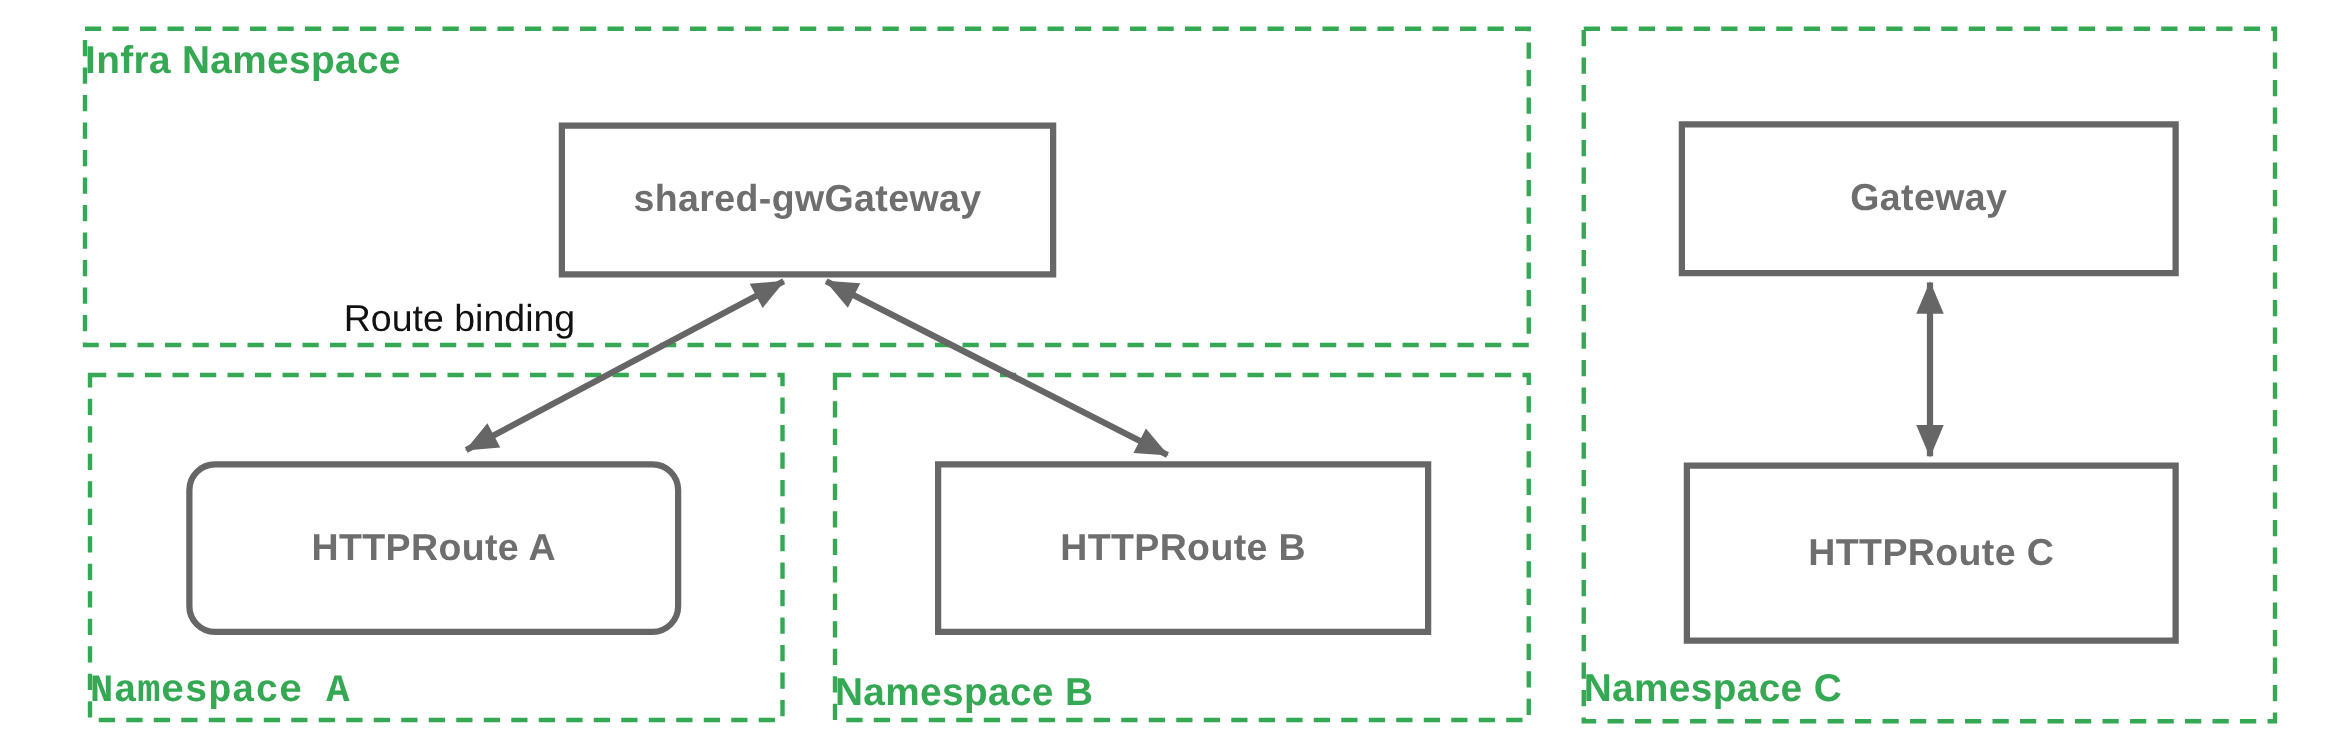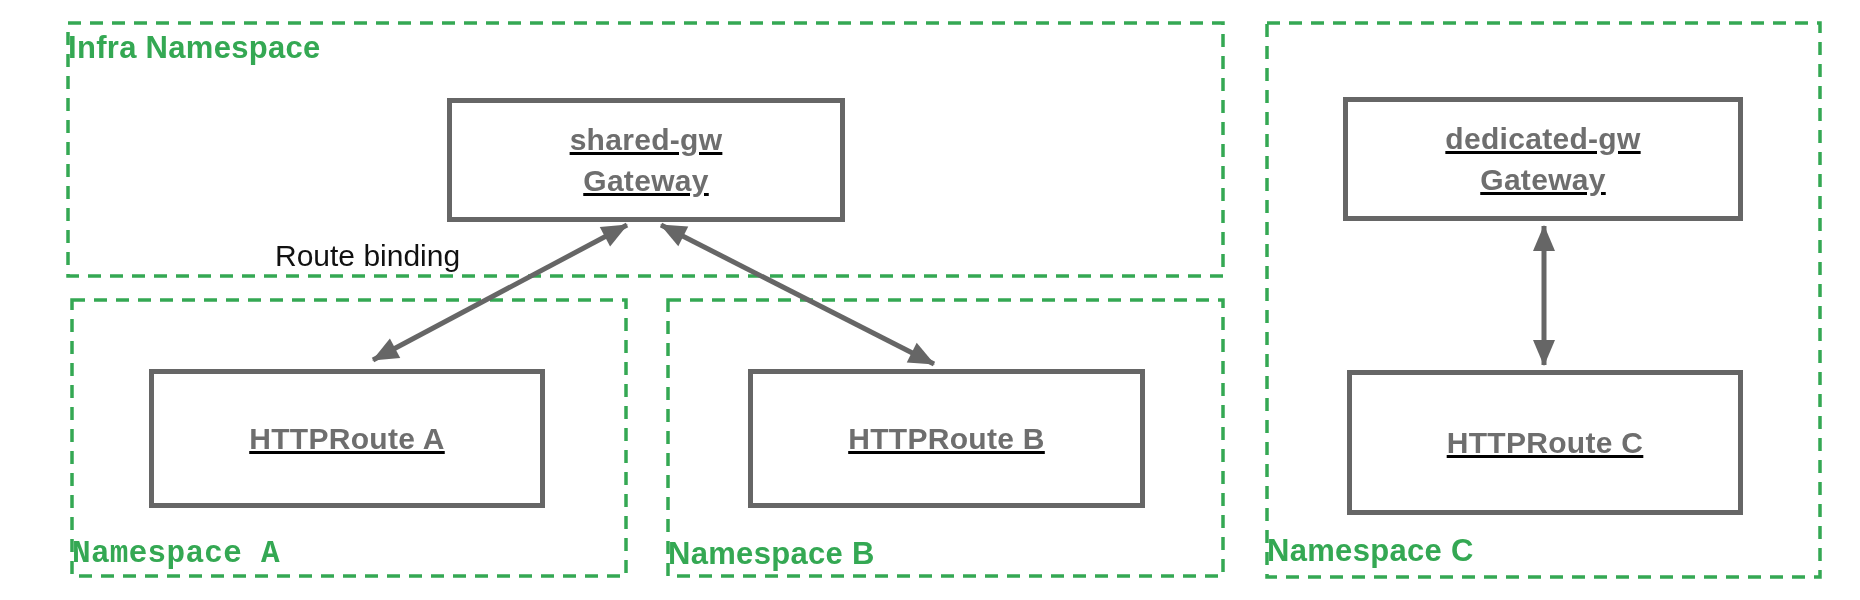--- a/index.html
+++ b/index.html
@@ -43,25 +43,24 @@
     color: var(--green, #34A853);
     letter-spacing: 0.3px;
     white-space: nowrap;
   }
   .node {
     position: absolute;
     box-sizing: border-box;
     border: 5px solid var(--gray, #666666);
     background: #ffffff;
     display: flex;
-    flex-direction: column;
+    flex-direction: row;
     align-items: center;
     justify-content: center;
     text-align: center;
-    text-decoration: underline;
   }
   .node .node-line {
     font-weight: 700;
     font-size: 30px;
     line-height: 1.38;
     color: var(--textgray, #6E6E6E);
     letter-spacing: 0.3px;
     white-space: nowrap;
   }
   .edge-label {
@@ -101,25 +100,24 @@
   <div class="ns-label" style="left:72px; top:536px; width:554px;font-family:Liberation Mono, monospace;">Namespace A</div>
   <div class="ns-label" style="left:1267px; top:533px; width:553px;">Namespace C</div>
   <div class="ns-label" style="left:668px; top:536px; width:555px;">Namespace B</div>
 
   <div class="node" style="left:447px; top:98px; width:398px; height:124px;">
     <div class="node-line">shared-gw</div>
     <div class="node-line">Gateway</div>
   </div>
 
   <div class="node" style="left:1343px; top:97px; width:400px; height:124px;">
-    <div class="node-line">dedicated-gw</div>
     <div class="node-line">Gateway</div>
   </div>
 
-  <div class="node" style="left:149px; top:369px; width:396px; height:139px;">
+  <div class="node" style="left:149px; top:369px; width:396px; height:139px;border-radius:23px;">
     <div class="node-line">HTTPRoute A</div>
   </div>
 
   <div class="node" style="left:748px; top:369px; width:397px; height:139px;">
     <div class="node-line">HTTPRoute B</div>
   </div>
 
   <div class="node" style="left:1347px; top:370px; width:396px; height:145px;">
     <div class="node-line">HTTPRoute C</div>
   </div>

